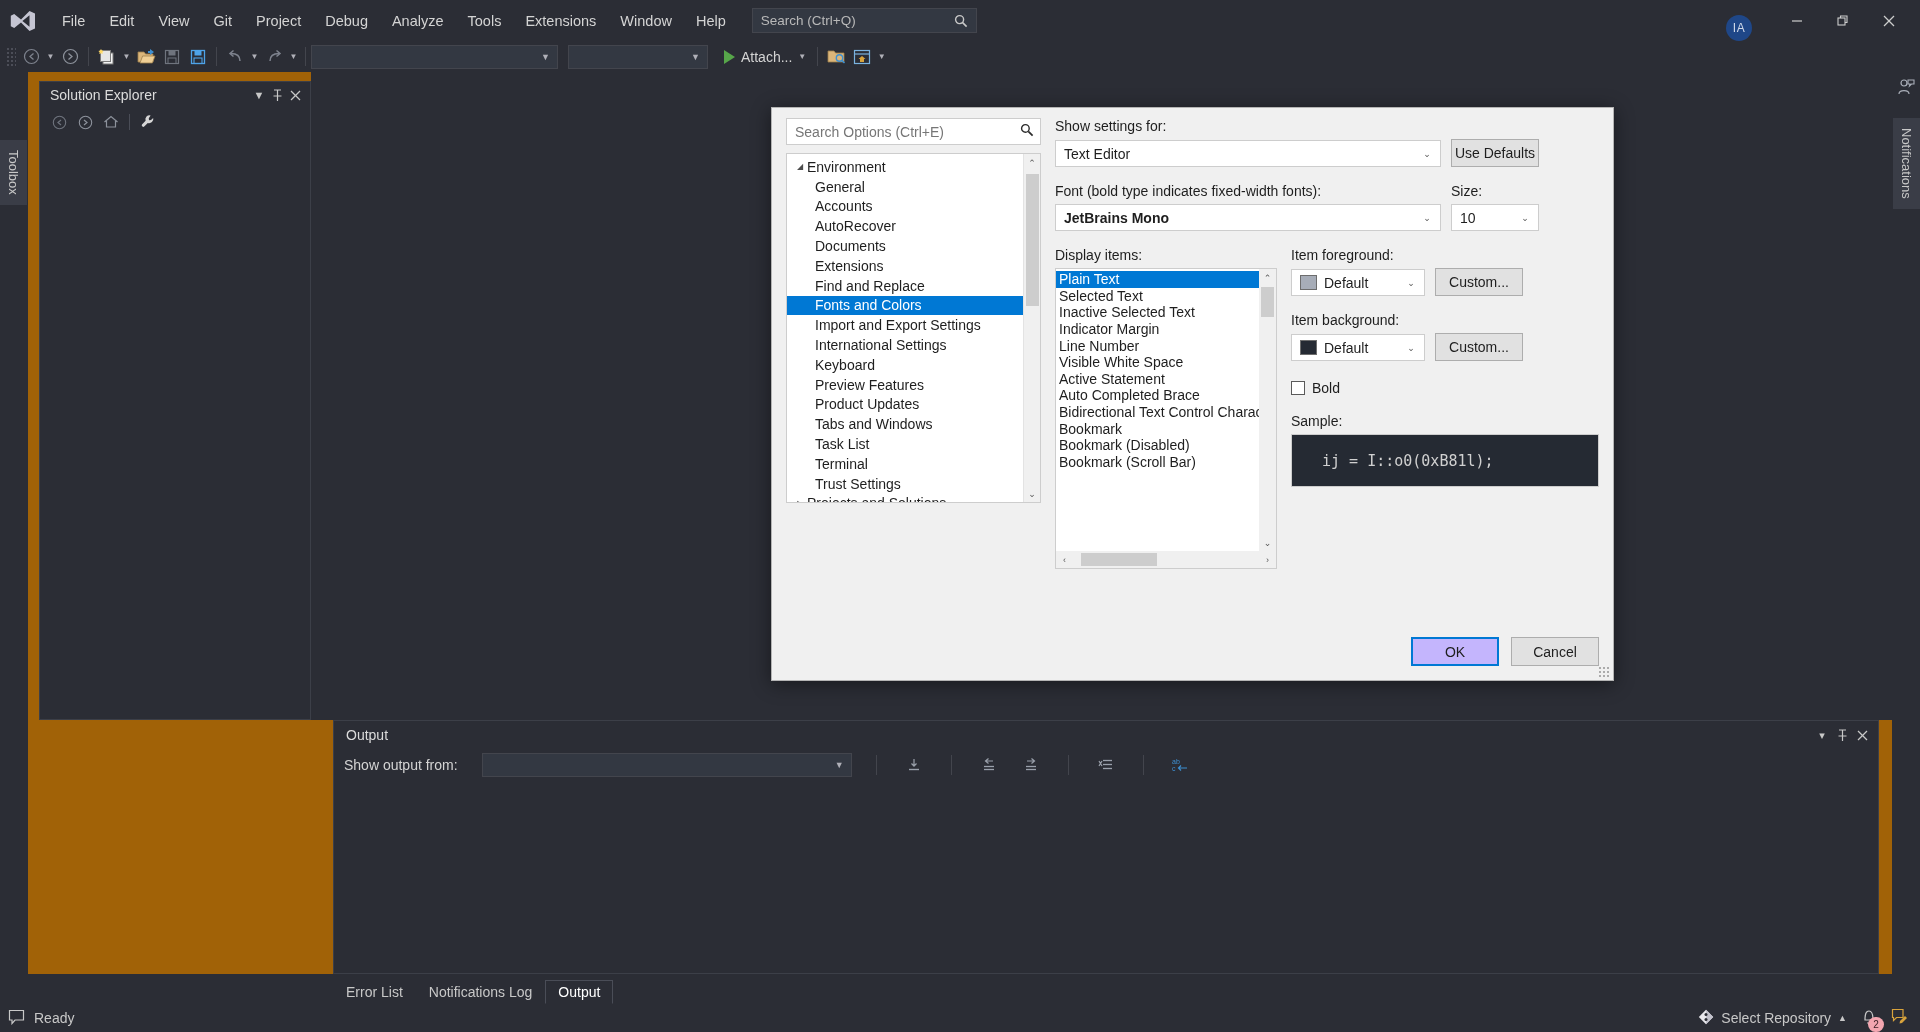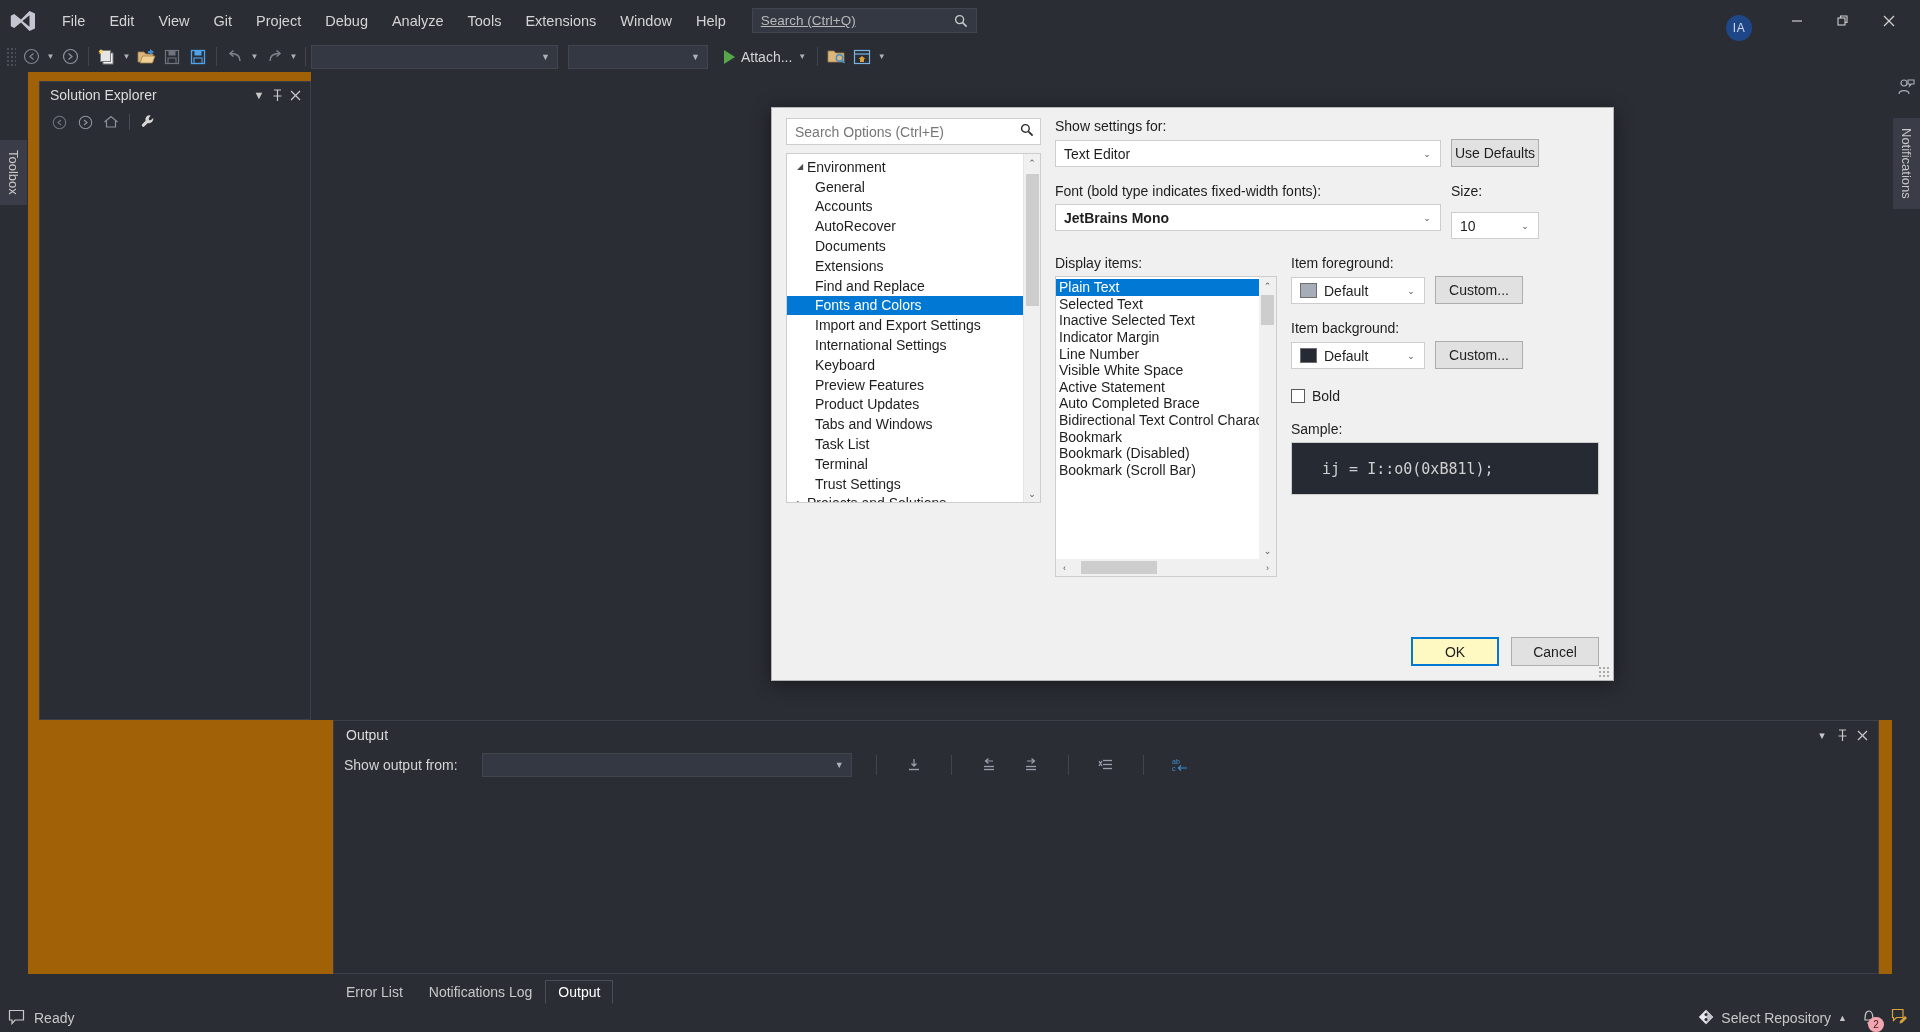--- a/index.html
+++ b/index.html
@@ -39,21 +39,21 @@
   .qsearch {
     margin-left: 14px;
     width: 225px; height: 25px;
     background: #333842;
     border: 1px solid #43454d;
     display: flex; align-items: center;
     padding: 0 8px;
     color: #b9b9b9; font-size: 13.5px;
     position: relative;
   }
-  .qsearch .ph { flex: 1; text-decoration: underline; }
+  .qsearch .ph { flex: 1; }
   .qsearch .mag { width: 14px; height: 14px; }
 
   .title-right {
     position: absolute; right: 8px; top: 0; height: 41px;
     display: flex; align-items: flex-end;
   }
   .avatar {
     width: 26px; height: 26px; border-radius: 50%;
     background: #1f4788; color: #cfd8e8;
     font-size: 12px; display: flex; align-items: center; justify-content: center;
@@ -297,21 +297,21 @@
   }
   .combo .cv { flex: 1; white-space: nowrap; overflow: hidden; }
   .combo .cv.bold { font-weight: bold; }
   .combo .chev { width: 18px; text-align: center; color: #555; font-size: 9px; }
   .btn {
     height: 28px; min-width: 88px;
     background: #e1e1e1; border: 1px solid #adadad;
     font-size: 14px; color: #1e1e1e;
     display: flex; align-items: center; justify-content: center;
   }
-  .btn.def { border: 2px solid #0078d4; background: #fef9c3; }
+  .btn.def { border: 2px solid #0078d4; background: #c4b5fd; }
   .swatch {
     width: 17px; height: 15px; border: 1px solid #6d6d6d; margin-right: 7px;
     flex: 0 0 17px;
   }
 
   .listbox {
     width: 222px; height: 301px; background: #fff; border: 1px solid #cdcdcd;
     position: relative; overflow: hidden;
   }
   .litem {
@@ -784,21 +784,21 @@
       <div class="row" style="margin-top:16px; align-items:flex-start">
         <div style="width:386px">
           <div class="lbl">Font (bold type indicates fixed-width fonts):</div>
           <div class="combo" style="margin-top:5px">
             <span class="cv bold">JetBrains Mono</span>
             <span class="chev">⌄</span>
           </div>
         </div>
         <div style="width:88px">
           <div class="lbl">Size:</div>
-          <div class="combo" style="margin-top:13px">
+          <div class="combo" style="margin-top:5px">
             <span class="cv">10</span>
             <span class="chev">⌄</span>
           </div>
         </div>
       </div>
 
       <div class="row" style="margin-top:16px; align-items:flex-start; gap:14px">
 
         <div>
           <div class="lbl">Display items:</div>

